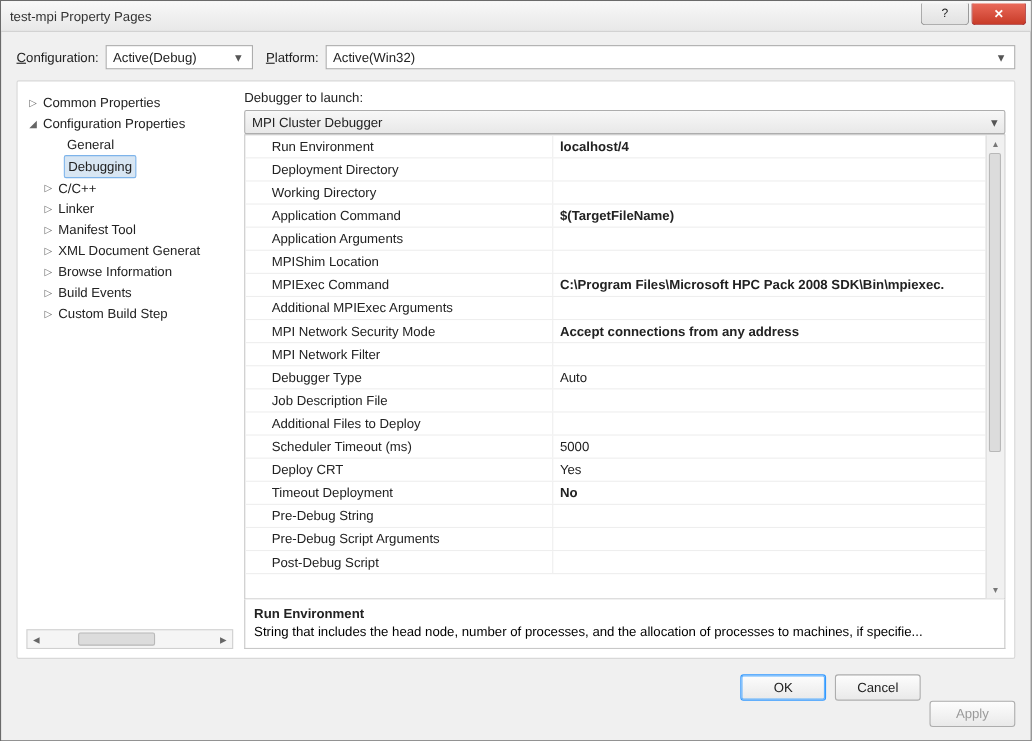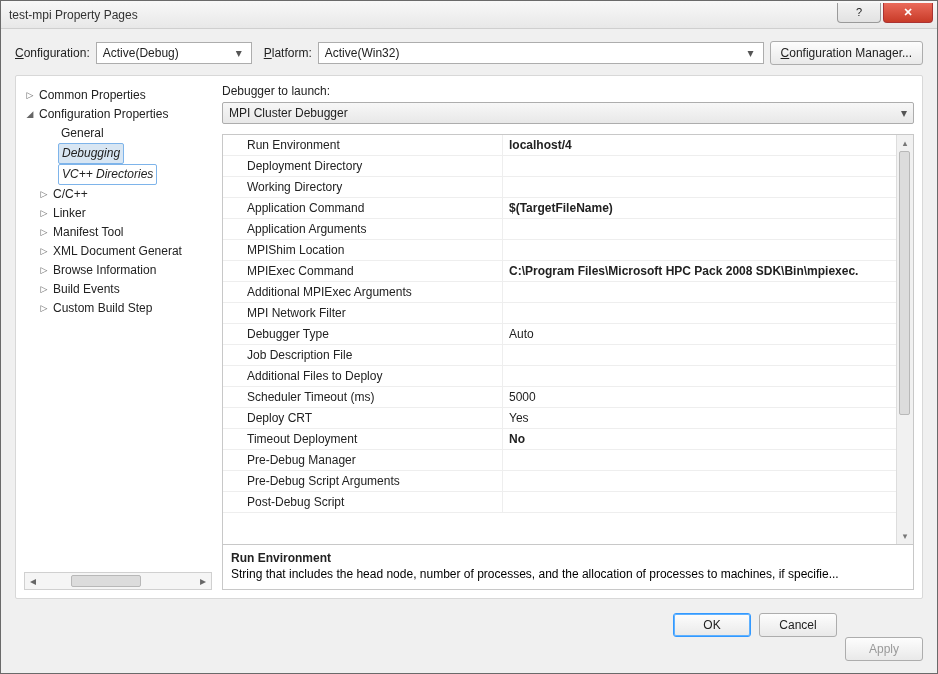--- a/index.html
+++ b/index.html
@@ -21,29 +21,29 @@
   .btn { height:24px; border:1px solid #adadad; background:linear-gradient(#fdfdfd,#e9e9e9); padding:0 10px; border-radius:3px; display:flex; align-items:center; }
   
   .split { flex:1; display:flex; gap:10px; min-height:0; border:1px solid #d8d8d8; border-radius:2px; background:#fff; padding:8px; }
   .tree-wrap { width:188px; display:flex; flex-direction:column; }
   .tree { flex:1; overflow:hidden; background:#fff; font-size:12px; line-height:19px; padding-top:2px; }
   .tnode { display:flex; align-items:center; white-space:nowrap; }
   .twist { width:12px; display:inline-flex; justify-content:center; color:#666; font-size:9px; }
   .tnode.ind1 { padding-left:14px; }
   .tnode.ind2 { padding-left:34px; }
   .tnode .nlabel { padding:0 3px; }
-  .selected { border:1px solid #7eb4ea; background:#d8e6f3; border-radius:2px;font-style:italic; }
+  .selected { border:1px solid #7eb4ea; background:#d8e6f3; border-radius:2px; }
   .hscroll { height:18px; border:1px solid #d0d0d0; background:#f5f5f5; margin-top:4px; display:flex; align-items:center; }
   .hscroll .sbarrow { width:16px; text-align:center; color:#666; }
   .hscroll .track { flex:1; position:relative; height:100%; }
   .hscroll .thumb { position:absolute; left:30px; top:2px; width:70px; height:12px; background:#dcdcdc; border:1px solid #b8b8b8; border-radius:2px; }
   
   .right { flex:1; display:flex; flex-direction:column; min-width:0; }
   .launchlbl { margin-bottom:4px; }
-  .launch-combo { height:22px; border:1px solid #adadad; background:linear-gradient(#f7f7f7,#e8e8e8); display:flex; align-items:center; padding:0 6px; border-radius:2px; margin-bottom:10px; }
+  .launch-combo { height:22px; border:1px solid #adadad; background:linear-gradient(#f7f7f7,#e8e8e8); display:flex; align-items:center; padding:0 6px; border-radius:2px; }
   .launch-combo .arrow { margin-left:auto; color:#555; }
   .grid-wrap { flex:1; border:1px solid #c8c8c8; display:flex; min-height:0; }
   .grid { flex:1; overflow:hidden; }
   .grow { display:flex; height:21px; border-bottom:1px solid #eee; }
   .gname { width:280px; padding-left:24px; display:flex; align-items:center; border-right:1px solid #eee; white-space:nowrap; overflow:hidden; }
   .gval { flex:1; padding-left:6px; display:flex; align-items:center; white-space:nowrap; overflow:hidden; }
   .bold { font-weight:600; }
   .vscroll { width:17px; background:#f1f1f1; border-left:1px solid #ddd; display:flex; flex-direction:column; }
   .vscroll .sbarrow { height:16px; display:flex; align-items:center; justify-content:center; color:#777; font-size:9px; }
   .vscroll .track { flex:1; position:relative; }
@@ -65,54 +65,48 @@
   <div class="titlebar">
     <span class="title">test-mpi Property Pages</span>
     <div class="winbtn winhelp">?</div>
     <div class="winbtn winclose">✕</div>
   </div>
 
   <div class="body">
 
     <div class="toprow">
       <span class="lbl"><span class="underline">C</span><span></span>onfiguration:</span>
-      <div class="combo" style="width:156px">
+      <div class="combo" style="width:134px">
         <span>Active(Debug)</span>
         <span class="arrow">▾</span>
       </div>
       <span class="lbl" style="margin-left:6px"><span class="underline">P</span>latform:</span>
       <div class="combo" style="flex:1">
         <span>Active(Win32)</span>
         <span class="arrow">▾</span>
       </div>
-      <div class="btn">
-        <span><span class="underline">C</span>onfiguration Manager...</span>
-      </div>
     </div>
 
     <div class="split">
 
       <div class="tree-wrap">
         <div class="tree">
           <div class="tnode">
               <span class="twist">▷</span>
               <span class="nlabel">Common Properties</span>
             </div>
           <div class="tnode">
               <span class="twist">◢</span>
               <span class="nlabel">Configuration Properties</span>
             </div>
           <div class="tnode ind2">
               <span class="nlabel">General</span>
             </div>
           <div class="tnode ind2">
               <span class="nlabel selected">Debugging</span>
-            </div>
-          <div class="tnode ind2">
-              <span class="nlabel selected" style="background:#fff">VC++ Directories</span>
             </div>
           <div class="tnode ind1">
               <span class="twist">▷</span>
               <span class="nlabel">C/C++</span>
             </div>
           <div class="tnode ind1">
               <span class="twist">▷</span>
               <span class="nlabel">Linker</span>
             </div>
           <div class="tnode ind1">
@@ -180,20 +174,24 @@
               </div>
               <div class="grow">
                 <div class="gname">MPIExec Command</div>
                 <div class="gval bold">C:\Program Files\Microsoft HPC Pack 2008 SDK\Bin\mpiexec.</div>
               </div>
               <div class="grow">
                 <div class="gname">Additional MPIExec Arguments</div>
                 <div class="gval"></div>
               </div>
               <div class="grow">
+                <div class="gname">MPI Network Security Mode</div>
+                <div class="gval bold">Accept connections from any address</div>
+              </div>
+              <div class="grow">
                 <div class="gname">MPI Network Filter</div>
                 <div class="gval"></div>
               </div>
               <div class="grow">
                 <div class="gname">Debugger Type</div>
                 <div class="gval">Auto</div>
               </div>
               <div class="grow">
                 <div class="gname">Job Description File</div>
                 <div class="gval"></div>
@@ -208,21 +206,21 @@
               </div>
               <div class="grow">
                 <div class="gname">Deploy CRT</div>
                 <div class="gval">Yes</div>
               </div>
               <div class="grow">
                 <div class="gname">Timeout Deployment</div>
                 <div class="gval bold">No</div>
               </div>
               <div class="grow">
-                <div class="gname">Pre-Debug Manager</div>
+                <div class="gname">Pre-Debug String</div>
                 <div class="gval"></div>
               </div>
               <div class="grow">
                 <div class="gname">Pre-Debug Script Arguments</div>
                 <div class="gval"></div>
               </div>
               <div class="grow">
                 <div class="gname">Post-Debug Script</div>
                 <div class="gval"></div>
               </div>

